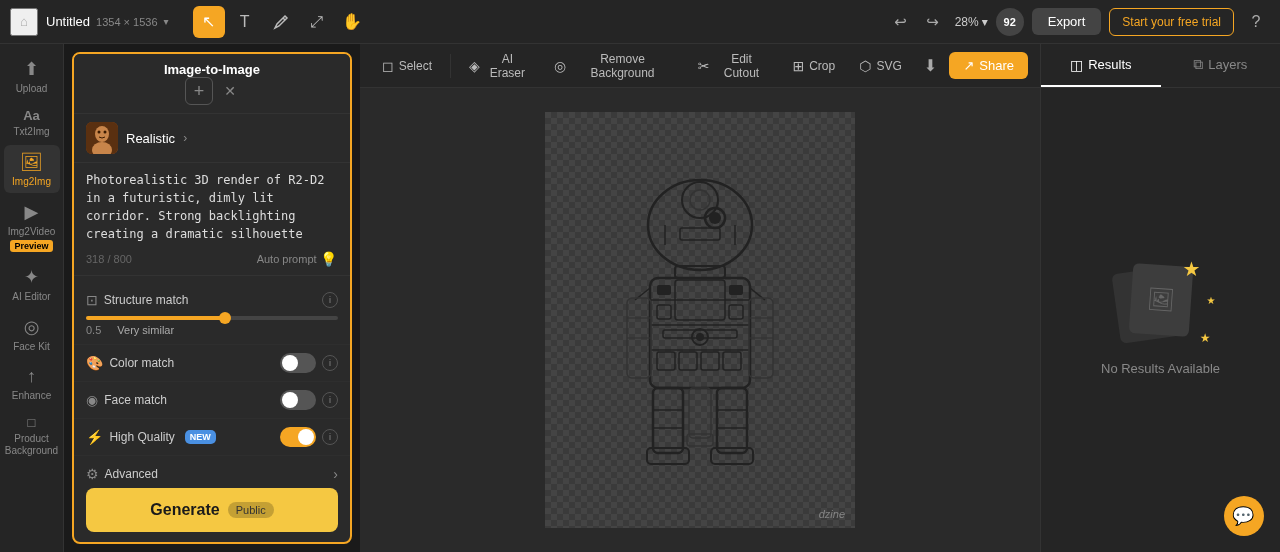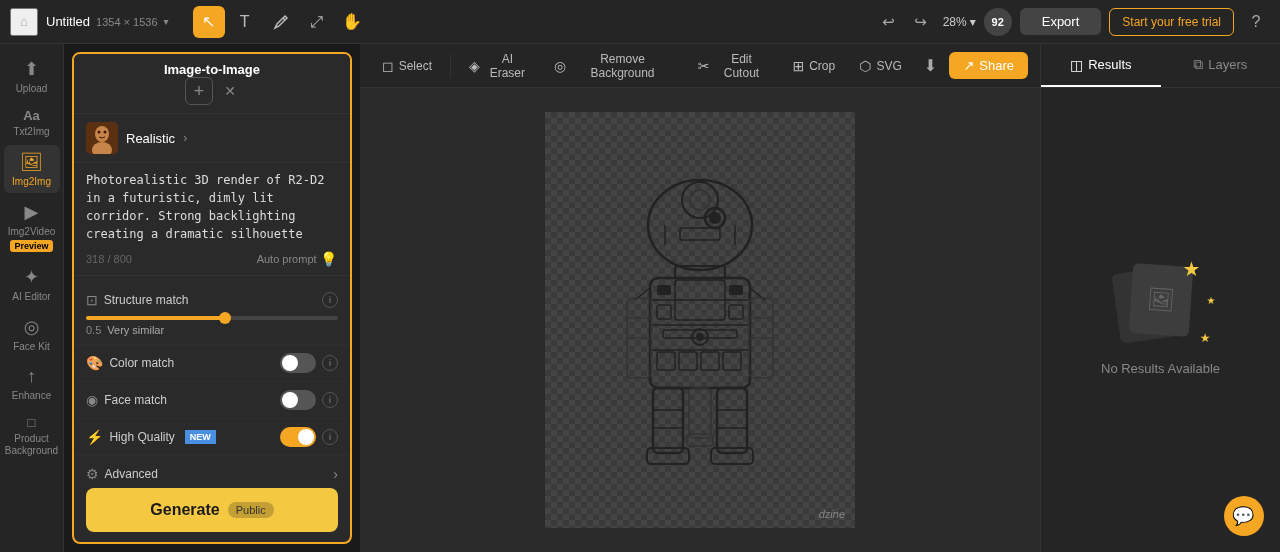--- a/index.html
+++ b/index.html
@@ -60,21 +60,21 @@
     .zoom-display {
       background: transparent; border: none; color: #ccc; font-size: 12px;
       cursor: pointer; display: flex; align-items: center; gap: 3px;
     }
     .quality-badge {
       background: #444; border-radius: 50%; width: 28px; height: 28px;
       display: flex; align-items: center; justify-content: center;
       font-size: 11px; color: #fff; font-weight: 600;
     }
     .export-btn {
-      background: #444; border: none; color: #fff; padding: 6px 22px;
+      background: #444; border: none; color: #fff; padding: 6px 16px;
       border-radius: 6px; font-size: 13px; cursor: pointer; font-weight: 500;
     }
     .trial-btn {
       background: transparent; border: 1px solid #f5a623; color: #f5a623;
       padding: 6px 12px; border-radius: 6px; font-size: 12px; cursor: pointer;
       font-weight: 500;
     }
     .help-btn {
       width: 28px; height: 28px; background: transparent; border: none;
       color: #aaa; cursor: pointer; font-size: 16px;
@@ -206,21 +206,21 @@
     }
     .slider-fill {
       height: 100%; background: #f5a623; border-radius: 2px;
     }
     .slider-thumb {
       width: 12px; height: 12px; background: #f5a623; border-radius: 50%;
       position: absolute; top: -4px; transform: translateX(-50%);
       cursor: pointer;
     }
     .slider-label {
-      display: flex; align-items: center; gap: 6px;
+      display: flex; align-items: center; gap: 16px;
     }
     .slider-value { font-size: 11px; color: #888; }
     .slider-desc { font-size: 11px; color: #aaa; }
 
     .toggle-row {
       display: flex; align-items: center; justify-content: space-between;
     }
     .toggle {
       width: 36px; height: 20px; background: #555; border-radius: 10px;
       position: relative; cursor: pointer; transition: background 0.2s;
@@ -229,21 +229,21 @@
     .toggle.on.yellow { background: #f5a623; }
     .toggle::after {
       content: ''; position: absolute; top: 2px; left: 2px;
       width: 16px; height: 16px; background: #fff; border-radius: 50%;
       transition: left 0.2s;
     }
     .toggle.on::after { left: 18px; }
 
     .badge-new {
       background: #4a90e2; color: #fff; font-size: 9px;
-      padding: 2px 5px; border-radius: 0; font-weight: 700;
+      padding: 2px 5px; border-radius: 5px; font-weight: 700;
       margin-left: 4px;
     }
 
     .advanced-row {
       padding: 10px 12px;
       display: flex; align-items: center; justify-content: space-between;
       cursor: pointer;
     }
     .advanced-left { display: flex; align-items: center; gap: 6px; }
     .advanced-title { font-size: 12px; color: #ccc; }

